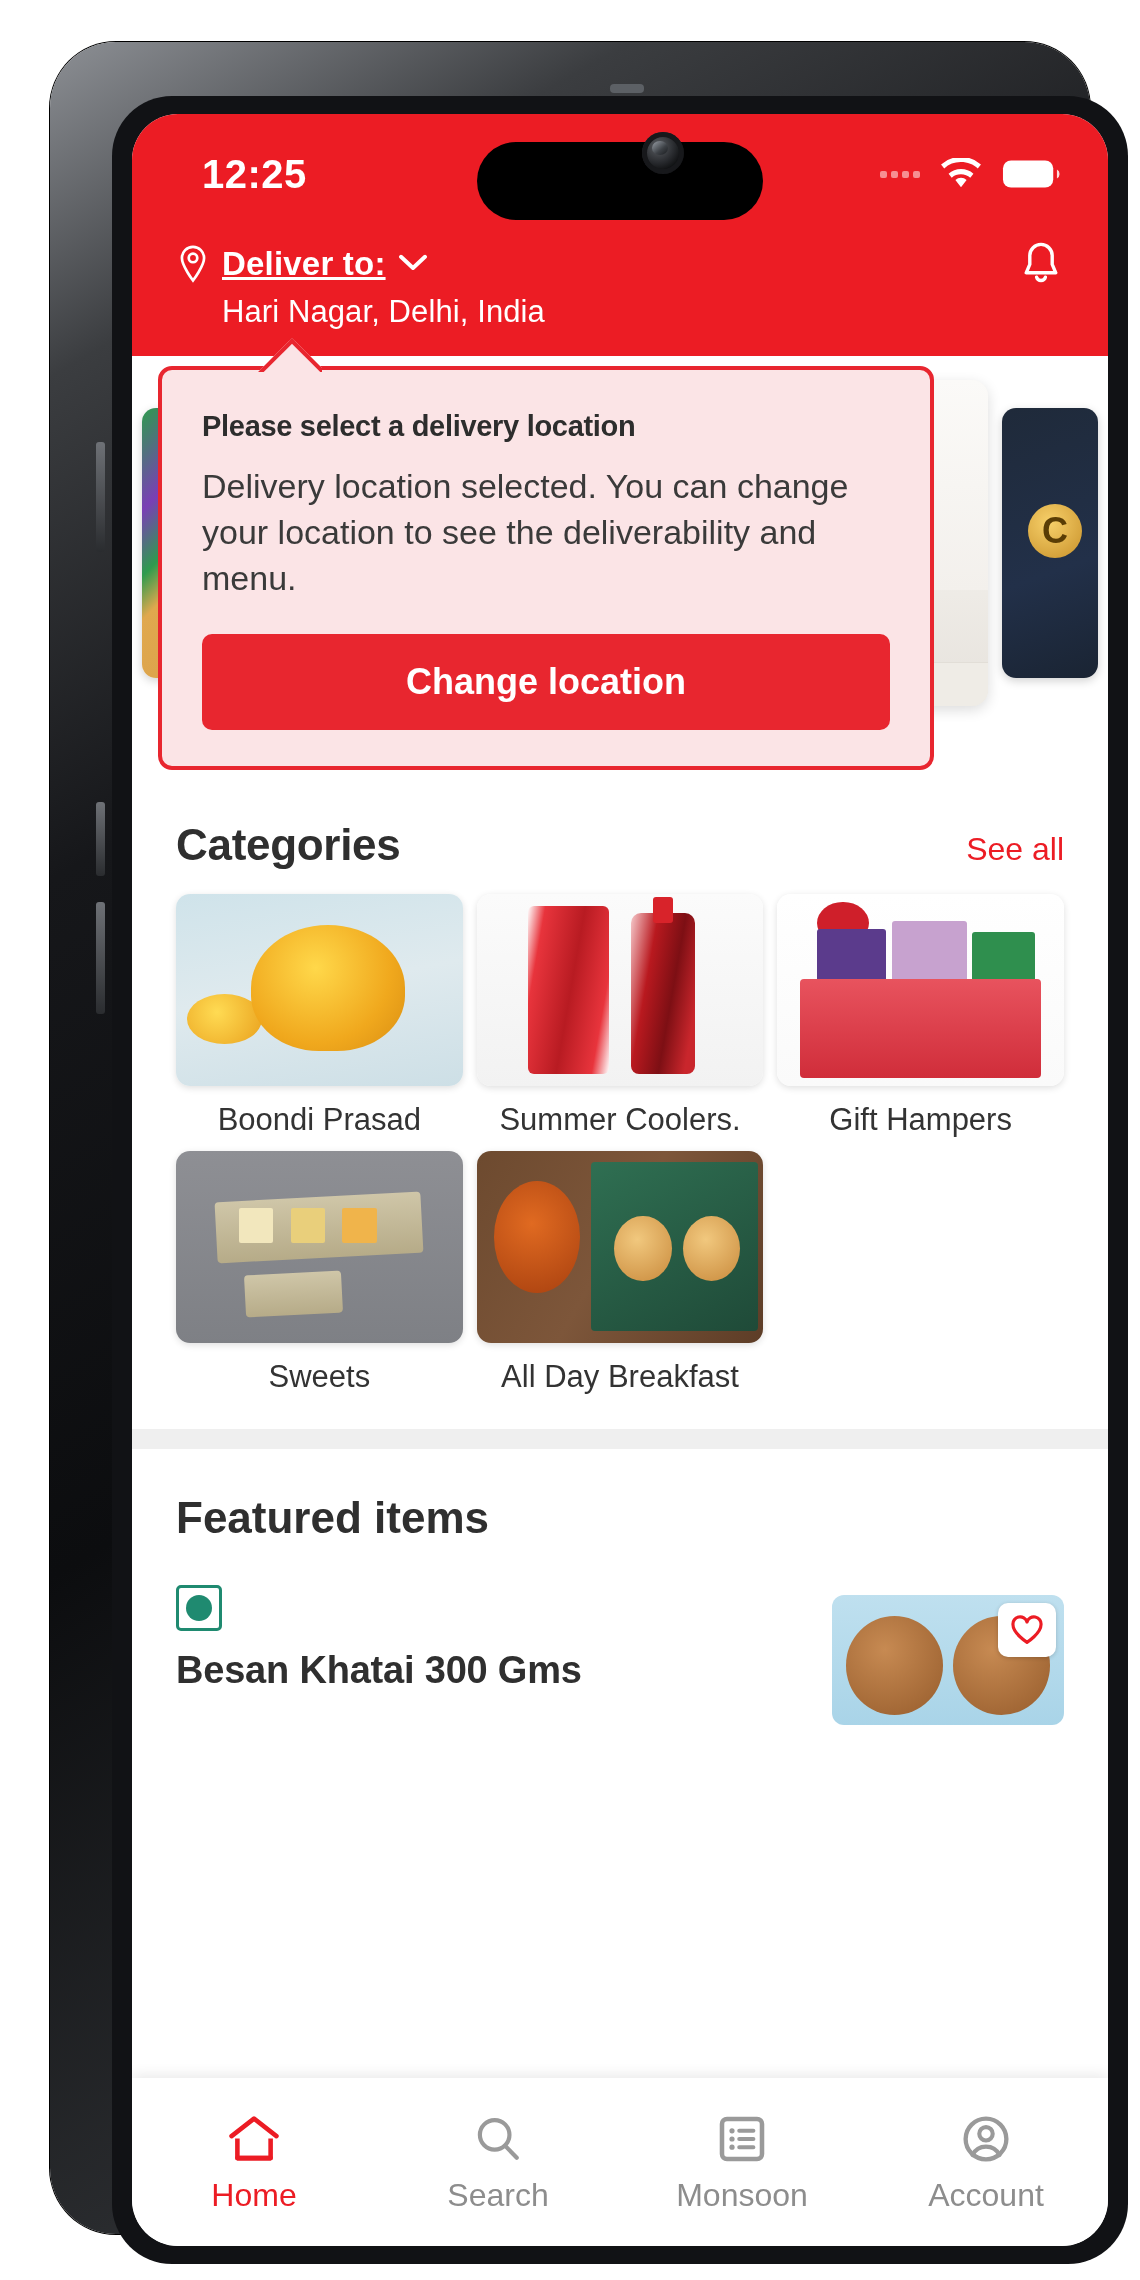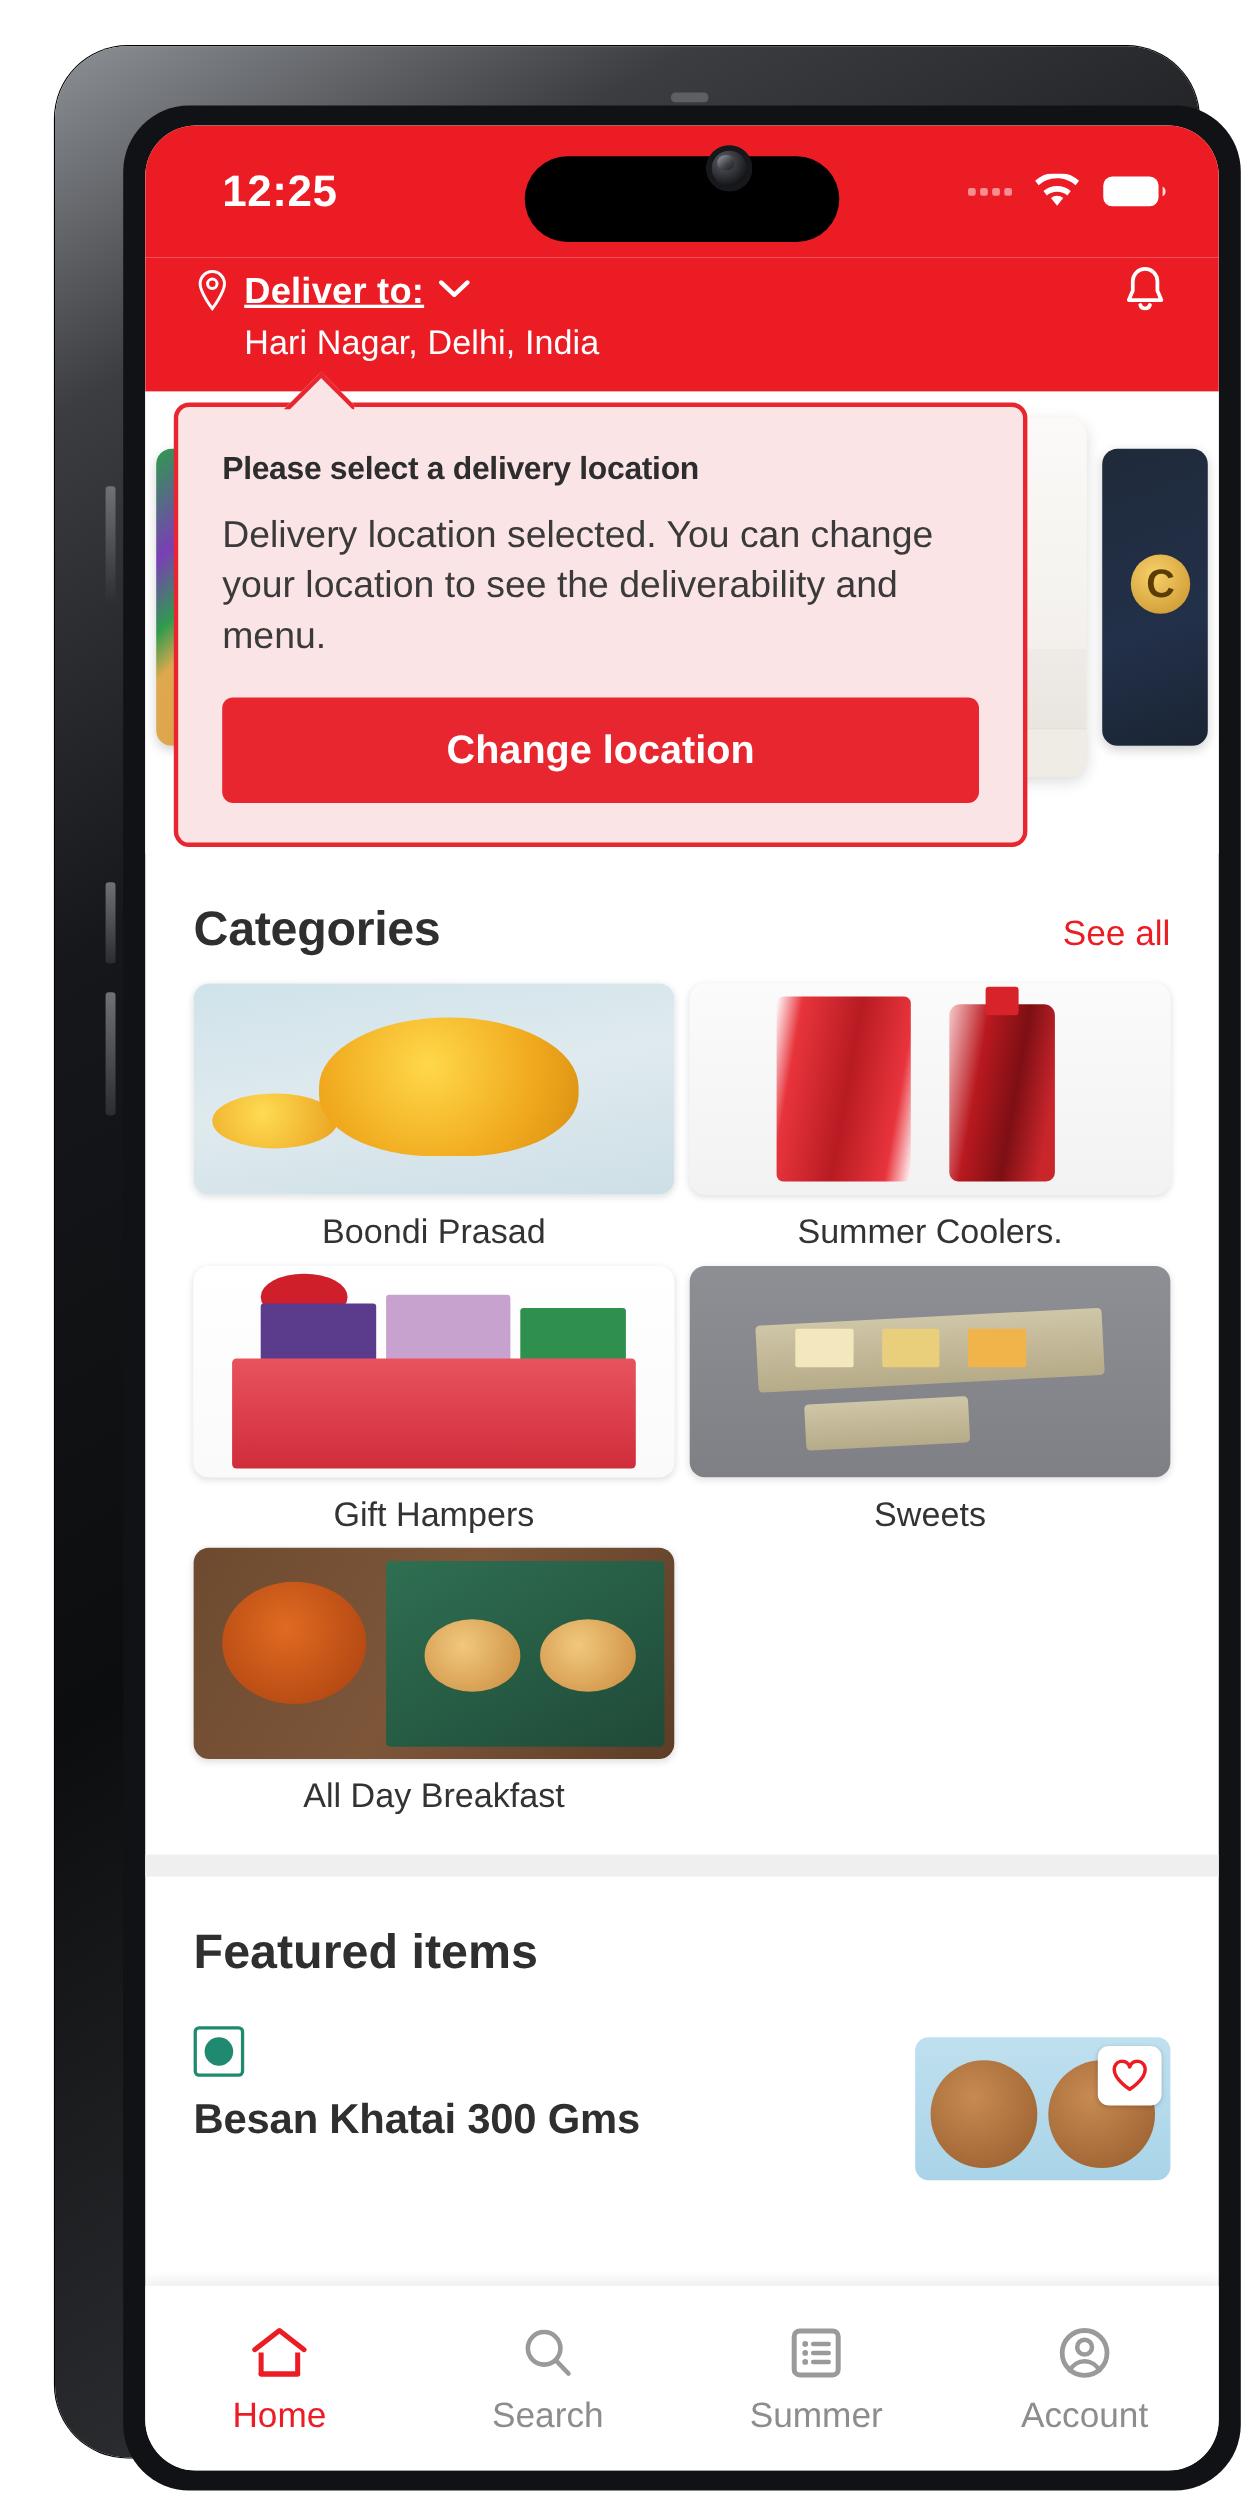--- a/index.html
+++ b/index.html
@@ -108,21 +108,21 @@
   .dots { display:flex; justify-content:center; gap: 14px; margin-top: 22px; align-items:center; }
   .dot { width: 22px; height: 11px; border-radius: 6px; background:#e3e3e3; }
   .dot.active { width: 46px; background:#EC1C24; }
 
   
   .section { padding: 0 44px; }
   .sec-head { display:flex; align-items:baseline; margin: 44px 0 24px 0; }
   .sec-title { font-size: 44px; font-weight: 700; color:#2f2f2f; letter-spacing:-.3px; }
   .see-all { margin-left:auto; font-size: 32px; color:#EC1C24; font-weight: 400; }
 
-  .cat-grid { display:grid; grid-template-columns: repeat(2, 1fr); gap: 12px 14px; }
+  .cat-grid { display:grid; grid-template-columns: repeat(3, 1fr); gap: 12px 14px; }
   .cat-cell { text-align:center; }
   .cat-img {
     height: 192px; border-radius: 14px; overflow:hidden; position: relative;
     box-shadow: 0 2px 7px rgba(0,0,0,.13); background:#f0f0f0;
   }
   .cat-label { font-size: 31px; color:#333; margin-top: 16px; line-height: 1.18; }
 
   
   .art-boondi { background: linear-gradient(170deg,#cfe3ea 0%, #dfeaee 48%, #cddfe6 100%); }
   .art-boondi::after { content:""; position:absolute; left:26%; top:16%; width:54%; height:66%;
@@ -421,21 +421,21 @@
         <div class="nav-item">
           <span class="nav-ico">
             <svg width="50" height="50" viewBox="0 0 22 22">
                 <rect x="2.2" y="2.2" width="17.6" height="17.6" rx="2.2" fill="none" stroke="#9a9a9a" stroke-width="2"></rect>
                 <circle cx="6.6" cy="7.4" r="1.15" fill="#9a9a9a"></circle>
                 <circle cx="6.6" cy="11" r="1.15" fill="#9a9a9a"></circle>
                 <circle cx="6.6" cy="14.6" r="1.15" fill="#9a9a9a"></circle>
                 <path d="M9.8 7.4h6.2M9.8 11h6.2M9.8 14.6h6.2" stroke="#9a9a9a" stroke-width="1.8" stroke-linecap="round"></path>
               </svg>
           </span>
-          <span class="nav-label">Summer</span>
+          <span class="nav-label">Monsoon</span>
         </div>
         <div class="nav-item">
           <span class="nav-ico">
             <svg width="52" height="52" viewBox="0 0 24 24">
                 <circle cx="12" cy="12" r="9.4" fill="none" stroke="#9a9a9a" stroke-width="2"></circle>
                 <circle cx="12" cy="9.6" r="3.1" fill="none" stroke="#9a9a9a" stroke-width="1.9"></circle>
                 <path d="M5.8 19.4a6.9 6.9 0 0 1 12.4 0" fill="none" stroke="#9a9a9a" stroke-width="1.9" stroke-linecap="round"></path>
               </svg>
           </span>
           <span class="nav-label">Account</span>

